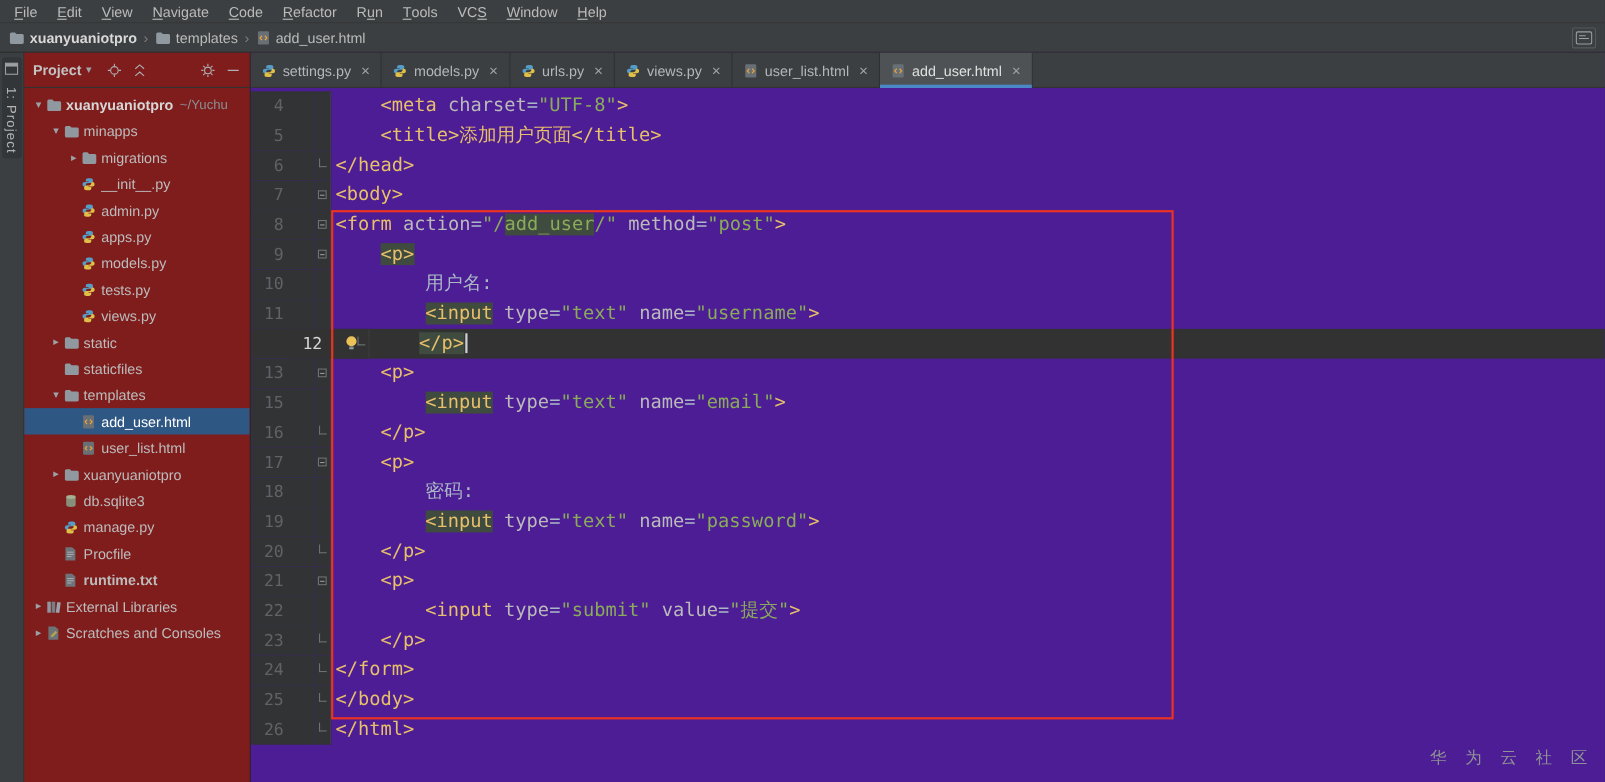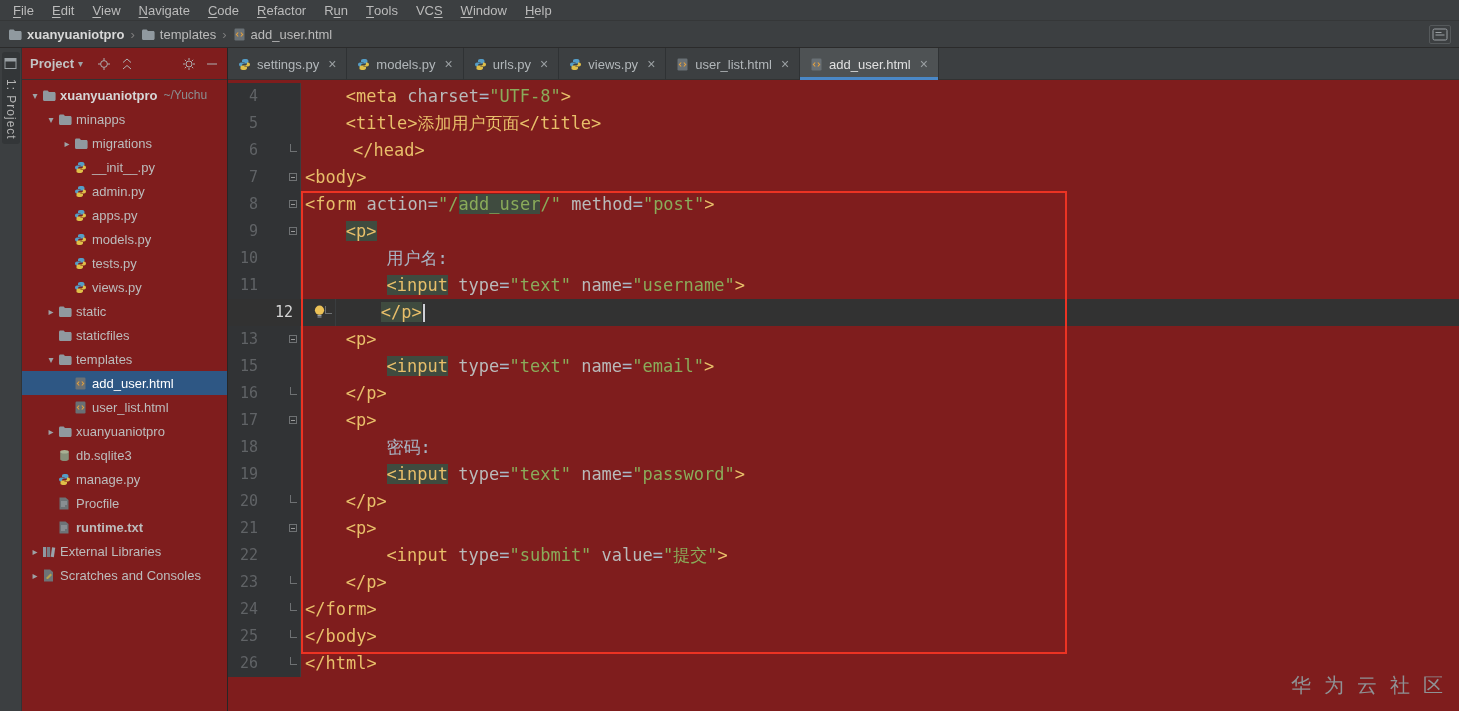--- a/index.html
+++ b/index.html
@@ -54,21 +54,21 @@
   .arrow { width:14px; flex:none; text-align:center; color:#9da2a6; font-size:10px; }
   .trow.selected .arrow { color:#d5dce2; }
   .ticon { width:18px; flex:none; display:inline-flex; }
   .ticon svg { display:block; }
   .tlabel { color:#bcbcbc; }
   .trow.selected .tlabel { color:#ffffff; }
   .tlabel.bold { font-weight:bold; color:#d6d6d6; }
   .tsuffix { color:#8a8f92; margin-left:6px; font-size:12px; }
 
   
-  .editor { flex:1; display:flex; flex-direction:column; min-width:0; background:#7f1d1d; }
+  .editor { flex:1; display:flex; flex-direction:column; min-width:0; background:#4c1d95; }
   .tabbar { height:32px; background:#3c3f41; border-bottom:1px solid #323232;
             display:flex; flex:none; }
   .tab { height:32px; display:flex; align-items:center; gap:6px; padding:0 10px;
          font-size:13px; color:#b2b7ba; border-right:1px solid #2f3234; position:relative; }
   .tab-icon svg { display:block; }
   .tab.active { background:#4e5254; color:#e0e0e0; }
   .tab.active::after { content:""; position:absolute; left:0; right:0; bottom:0; height:3px; background:#4a88c7; }
   .tab-close { color:#9ba0a3; font-size:14px; margin-left:3px; line-height:1; }
 
   .ebody { flex:1; position:relative; overflow:hidden; padding-top:3px;
@@ -91,22 +91,22 @@
   .sg-str { color:#8aab5a; }
   .sg-txt { color:#a9b7c6; }
   .sg-ttl { color:#e8bf6a; }
   .sg-hl  { background:#3f4b3f; }
   .caret { display:inline-block; width:2px; height:18px; background:#ced0d6; vertical-align:middle; margin-left:1px; }
   .bulb { position:absolute; left:84px; top:5px; }
   .bulb svg { display:block; }
 
   .ann { position:absolute; left:73px; top:111px; width:766px; height:463px;
          border:2px solid #ec3323; pointer-events:none; z-index:5; }
-  .wm { position:absolute; right:12px; bottom:12px; color:#8f9295; font-size:20px;
-        letter-spacing:4px; font-family:Liberation Serif, serif; }
+  .wm { position:absolute; right:12px; bottom:12px; color:#8f9295; font-size:15px;
+        letter-spacing:4px; font-family:Liberation Mono, monospace; }
 </style>
 </head>
 <body>
 
 <div class="app">
 
   <div class="menubar">
       <div class="menu-item">
         <u>F</u>
         <span>i</span>
@@ -548,21 +548,21 @@
             <div class="eline">
               <span class="gnum">5</span>
               <span class="gfold"></span>
               <span class="cline" style="padding-left: 44.8px;"><span class="sg-tag">&lt;title&gt;</span><span class="sg-ttl">添加用户页面</span><span class="sg-tag">&lt;/title&gt;</span></span>
             </div>
             <div class="eline">
               <span class="gnum">6</span>
               <span class="gfold">
                 <i class="fm end"></i>
               </span>
-              <span class="cline" style="padding-left: 4px; margin-left: 48px;"><span class="sg-tag">&lt;/head&gt;</span></span>
+              <span class="cline" style="padding-left: 4px;"><span class="sg-tag">&lt;/head&gt;</span></span>
             </div>
             <div class="eline">
               <span class="gnum">7</span>
               <span class="gfold">
                 <i class="fm start"></i>
               </span>
               <span class="cline" style="padding-left: 4px;"><span class="sg-tag">&lt;body&gt;</span></span>
             </div>
             <div class="eline">
               <span class="gnum">8</span>

